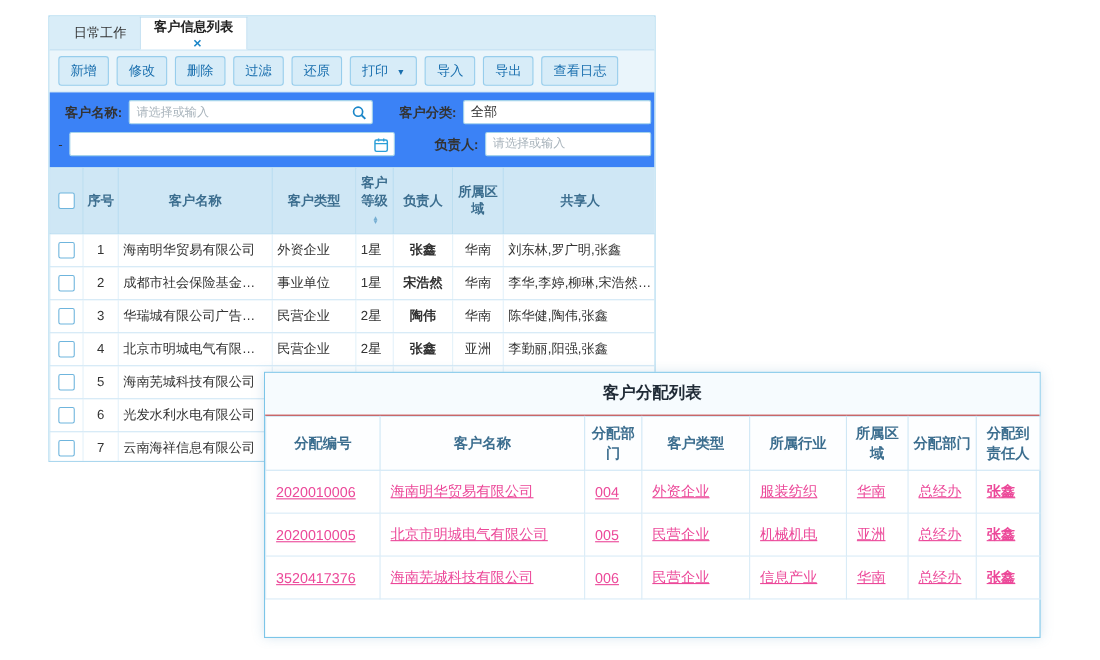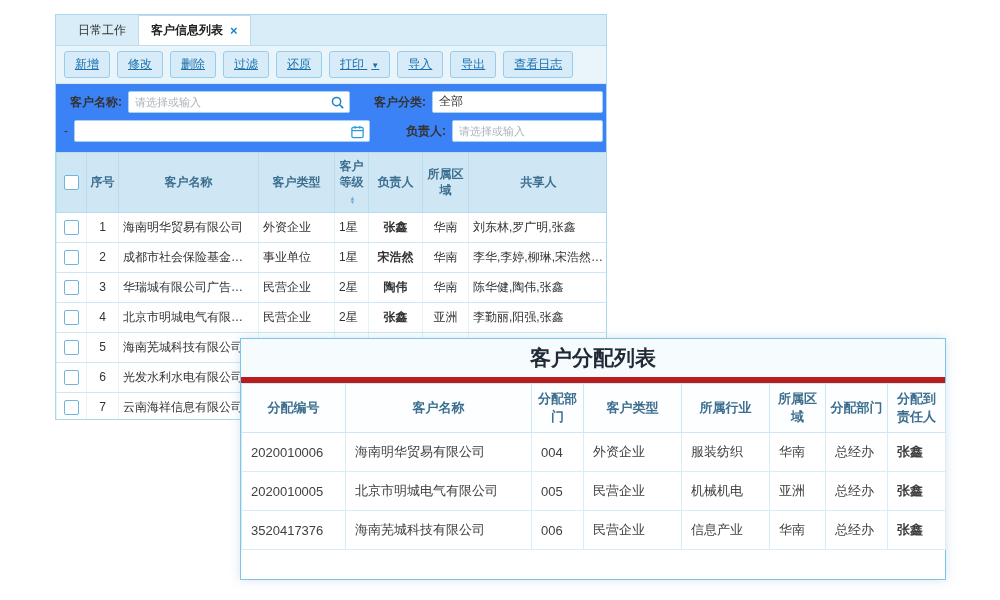--- a/index.html
+++ b/index.html
@@ -1,31 +1,31 @@
 <!DOCTYPE html>
 <html><head>
 <meta charset="utf-8">
 <style>
   html,body{margin:0;padding:0;background:#fff;}
   body{font-family:"Liberation Sans","DejaVu Sans",sans-serif;}
   .canvas{position:relative;width:1000px;height:600px;background:#fff;overflow:hidden;}
 
   .panel{position:absolute;background:#fff;box-sizing:border-box;}
-  #p1{left:55px;top:14px;width:552px;height:406px;border:1px solid #abd7ee;z-index:1;overflow:hidden;}
+  #p1{left:44px;top:14px;width:552px;height:406px;border:1px solid #abd7ee;z-index:1;overflow:hidden;}
   #p2{left:240px;top:338px;width:706px;height:242px;border:1px solid #7cc5e8;z-index:2;box-shadow:0 0 10px rgba(90,150,190,.25);}
 
   
   .tabbar{height:30px;background:#d9edf8;display:flex;align-items:stretch;padding-left:10px;border-bottom:1px solid #bcdcf0;}
   .tab{display:flex;align-items:center;padding:0 12px;font-size:12px;color:#333;cursor:pointer;}
-  .tab.active{background:#fff;border:1px solid #bcdcf0;border-bottom:none;font-weight:bold;color:#222;}
+  .tab.active{background:#fff;border:1px solid #bcdcf0;border-bottom:none;font-weight:bold;color:#222;flex-direction:column;}
   .tab .x{color:#1a86c8;margin-left:7px;font-weight:bold;font-size:13px;line-height:1;}
 
   
   .toolbar{display:flex;gap:7px;align-items:center;background:#eaf5fb;padding:5px 8px;border-bottom:1px solid #d5eaf6;}
-  .btn{font-family:inherit;font-size:12px;color:#1a6fae;background:#d7ecf8;border:1px solid #97cdec;border-radius:3px;padding:4px 10px;cursor:pointer;white-space:nowrap;text-decoration:underline;}
+  .btn{font-family:inherit;font-size:12px;color:#1a6fae;background:#d7ecf8;border:1px solid #97cdec;border-radius:3px;padding:4px 10px;cursor:pointer;white-space:nowrap;}
   .btn .caret{font-size:8px;margin-left:4px;color:#1a6fae;}
 
   
   .filters{padding:7px 8px 3px;background:#3b82f6;}
   .frow{display:flex;align-items:center;margin-bottom:7px;}
   .flabel{font-size:12px;font-weight:bold;color:#333;margin:0 6px;white-space:nowrap;}
   .dash{font-size:12px;color:#333;margin-right:6px;}
   .ibox{position:relative;display:flex;align-items:center;}
   input.txt{height:22px;border:1px solid #a5d3eb;border-radius:2px;font-size:11px;padding:0 24px 0 6px;color:#333;font-family:inherit;box-sizing:border-box;background:#fff;outline:none;}
   input.txt::placeholder{color:#a9b4bc;}
@@ -34,23 +34,23 @@
   .grow{flex:1;margin-right:-5px;}
 
   
   table{border-collapse:collapse;table-layout:fixed;width:100%;}
   #p1 th{background:#cfe7f5;color:#3c6e8f;font-size:12px;font-weight:bold;border:1px solid #b9ddf0;padding:5px 2px;text-align:center;line-height:1.35;}
   #p1 td{font-size:12px;color:#333;border:1px solid #e4f2fa;border-bottom:1px solid #cfe7f5;padding:0 4px;height:29px;overflow:hidden;white-space:nowrap;text-overflow:ellipsis;}
   .tc{text-align:center;}
   .link{color:#1677c8;cursor:pointer;}
   .owner{color:#1677c8;font-weight:bold;cursor:pointer;}
 
-  #p2 .title{height:38px;line-height:38px;text-align:center;font-weight:bold;font-size:21px;color:#1f2a36;background:#f6fbfe;border-bottom:6px solid #b91c1c;}
+  #p2 .title{height:38px;line-height:38px;text-align:center;font-weight:bold;font-size:15px;color:#1f2a36;background:#f6fbfe;border-bottom:1px solid #b91c1c;}
   #p2 th{background:#fdfeff;color:#3c6e8f;font-size:13px;font-weight:bold;border:1px solid #cfe7f5;padding:6px 3px;text-align:center;line-height:1.4;}
-  #p2 td{font-size:13px;color:#404040;border:1px solid #d9ecf7;padding:0 9px;height:38px;white-space:nowrap;overflow:hidden;text-overflow:ellipsis;}
+  #p2 td{font-size:13px;color:#ec4899;border:1px solid #d9ecf7;padding:0 9px;height:38px;white-space:nowrap;overflow:hidden;text-overflow:ellipsis;text-decoration:underline;}
 
   .cb{display:inline-block;width:13px;height:13px;border:1px solid #6fb5dd;border-radius:2px;background:#fff;vertical-align:middle;cursor:pointer;}
   .sort{display:inline-block;vertical-align:-2px;margin-left:2px;color:#76aed2;font-size:6px;line-height:4px;cursor:pointer;}
   .sort i{display:block;font-style:normal;}
 </style>
 </head>
 <body>
 
 <div class="canvas">
 

